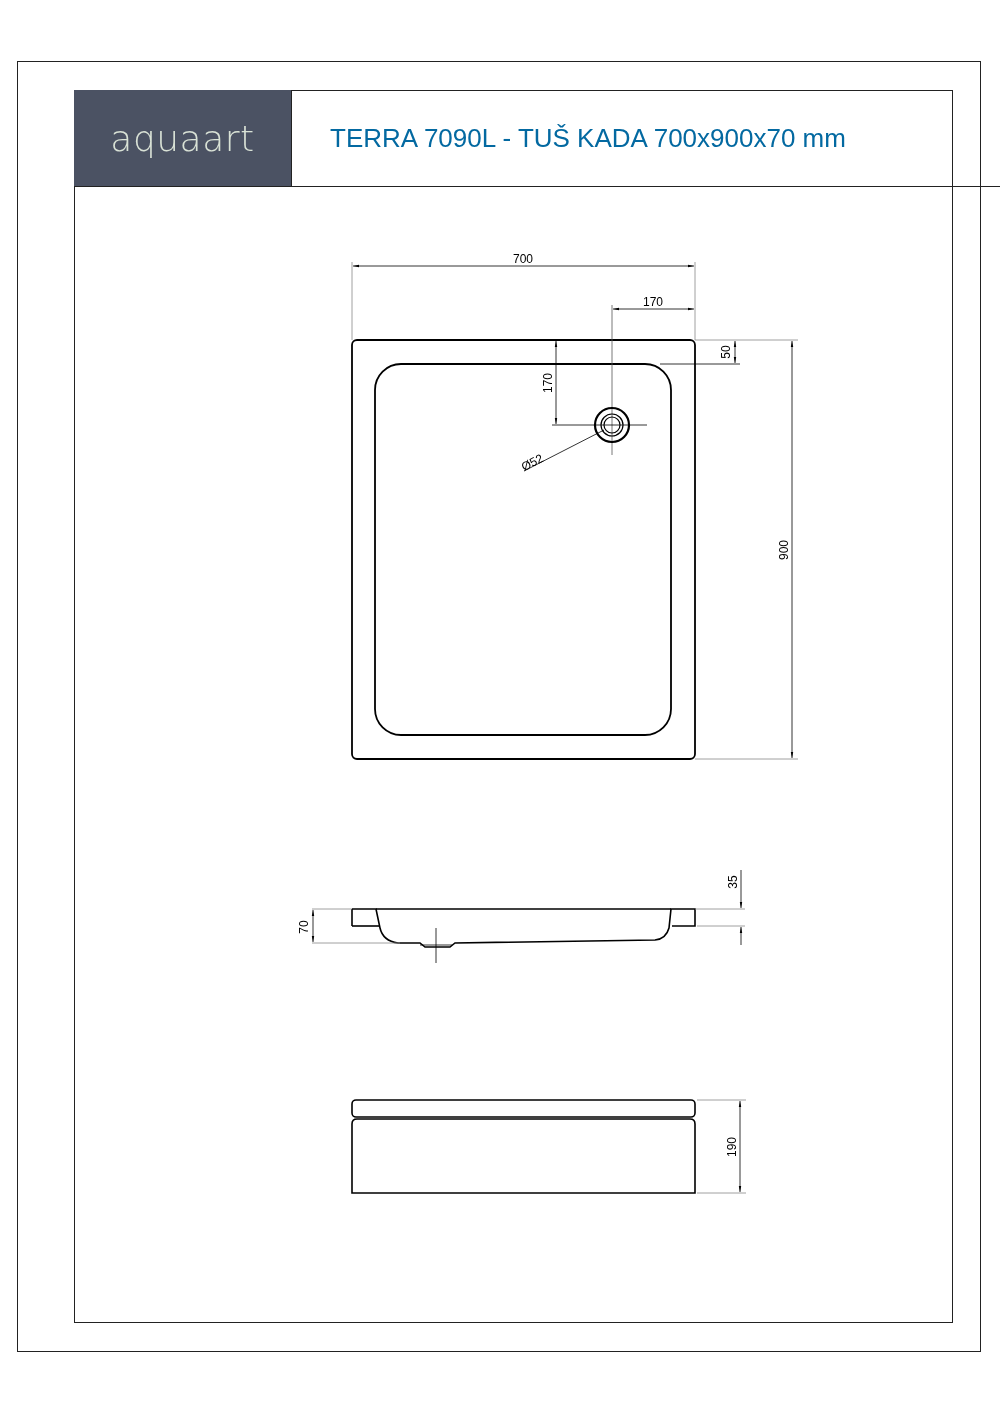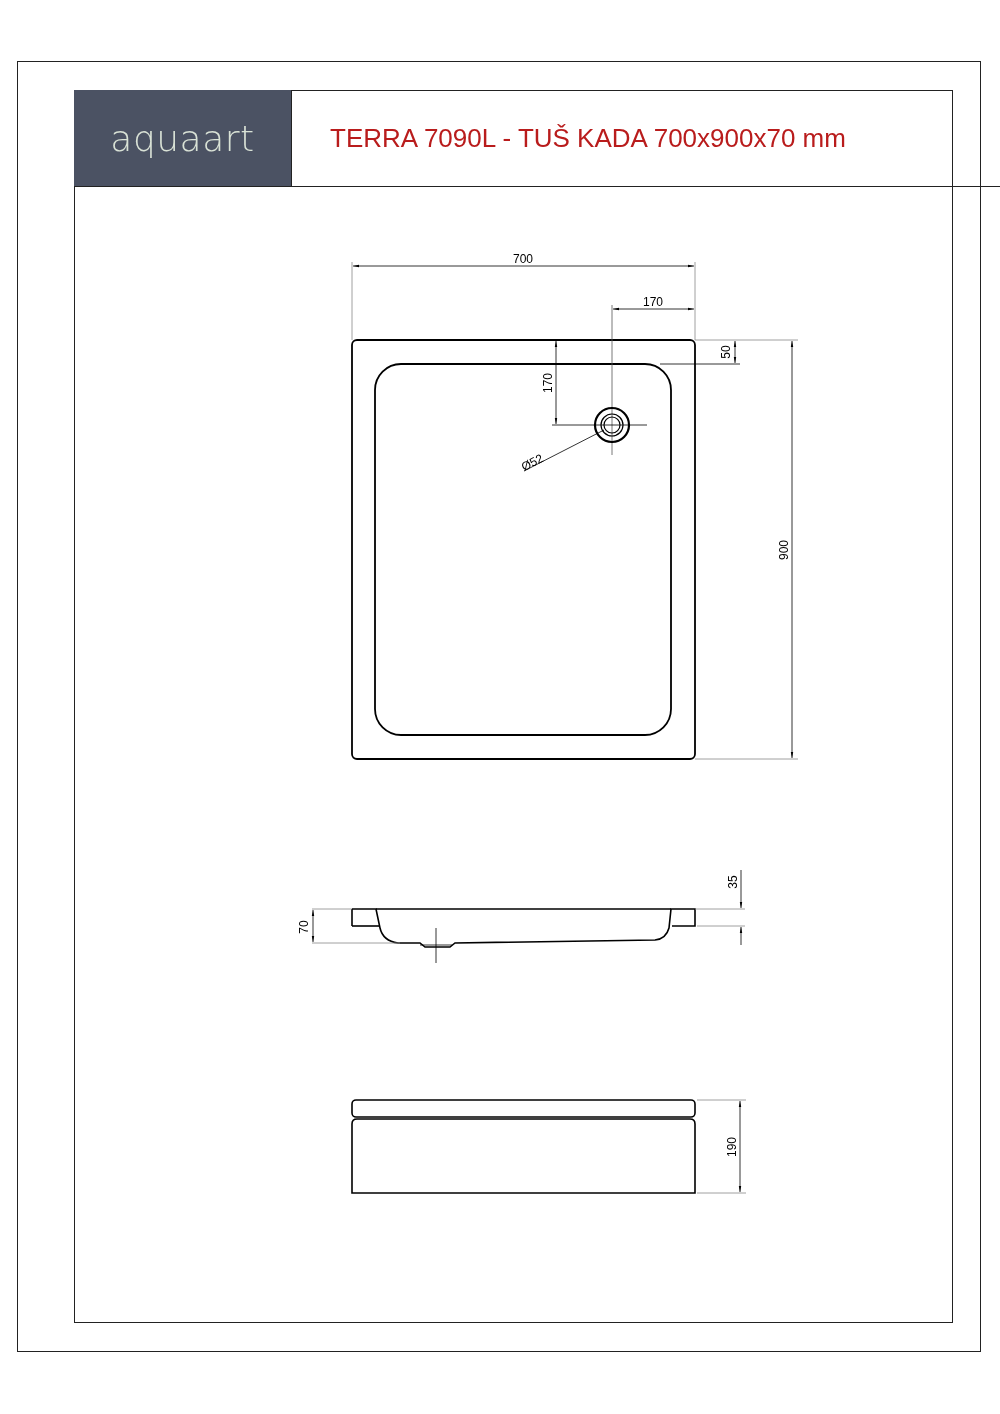--- a/index.html
+++ b/index.html
@@ -3,21 +3,21 @@
   <meta charset="utf-8">
   <style>
     html, body { margin: 0; padding: 0; background: #ffffff; }
     body { width: 1000px; height: 1414px; position: relative; overflow: hidden; font-family: "Liberation Sans", sans-serif; }
     .outer-border { position: absolute; left: 17px; top: 61px; width: 964px; height: 1291px; border: 1.5px solid #222; box-sizing: border-box; }
     .inner-frame { position: absolute; left: 74px; top: 90px; width: 879px; height: 1233px; border: 1.5px solid #222; box-sizing: border-box; }
     .header { position: absolute; left: 74px; top: 90px; width: 946px; height: 97px; border-bottom: 1.5px solid #222; box-sizing: border-box; display: flex; }
     .logo-box { width: 218px; height: 100%; background: #4b5263; display: flex; align-items: center; justify-content: center; border-right: 1.5px solid #222; box-sizing: border-box; }
     .logo-text { color: #d9e2d6; font-family: "DejaVu Sans", sans-serif; font-size: 36px; font-weight: 300; letter-spacing: 0.5px; }
     .title-box { flex: 1; display: flex; align-items: center; padding-left: 38px; }
-    .title-text { font-family: "Liberation Sans", sans-serif; font-size: 26px; color: #b91c1c; }
+    .title-text { font-family: "Liberation Sans", sans-serif; font-size: 26px; color: #0369a1; }
     svg.drawing { position: absolute; left: 0; top: 0; }
     .dim-text { font-family: "Liberation Sans", sans-serif; font-size: 12px; fill: #000; }
   </style>
 </head>
 <body>
 
 <div class="outer-border"></div>
 <div class="inner-frame"></div>
 
 <div class="header">

